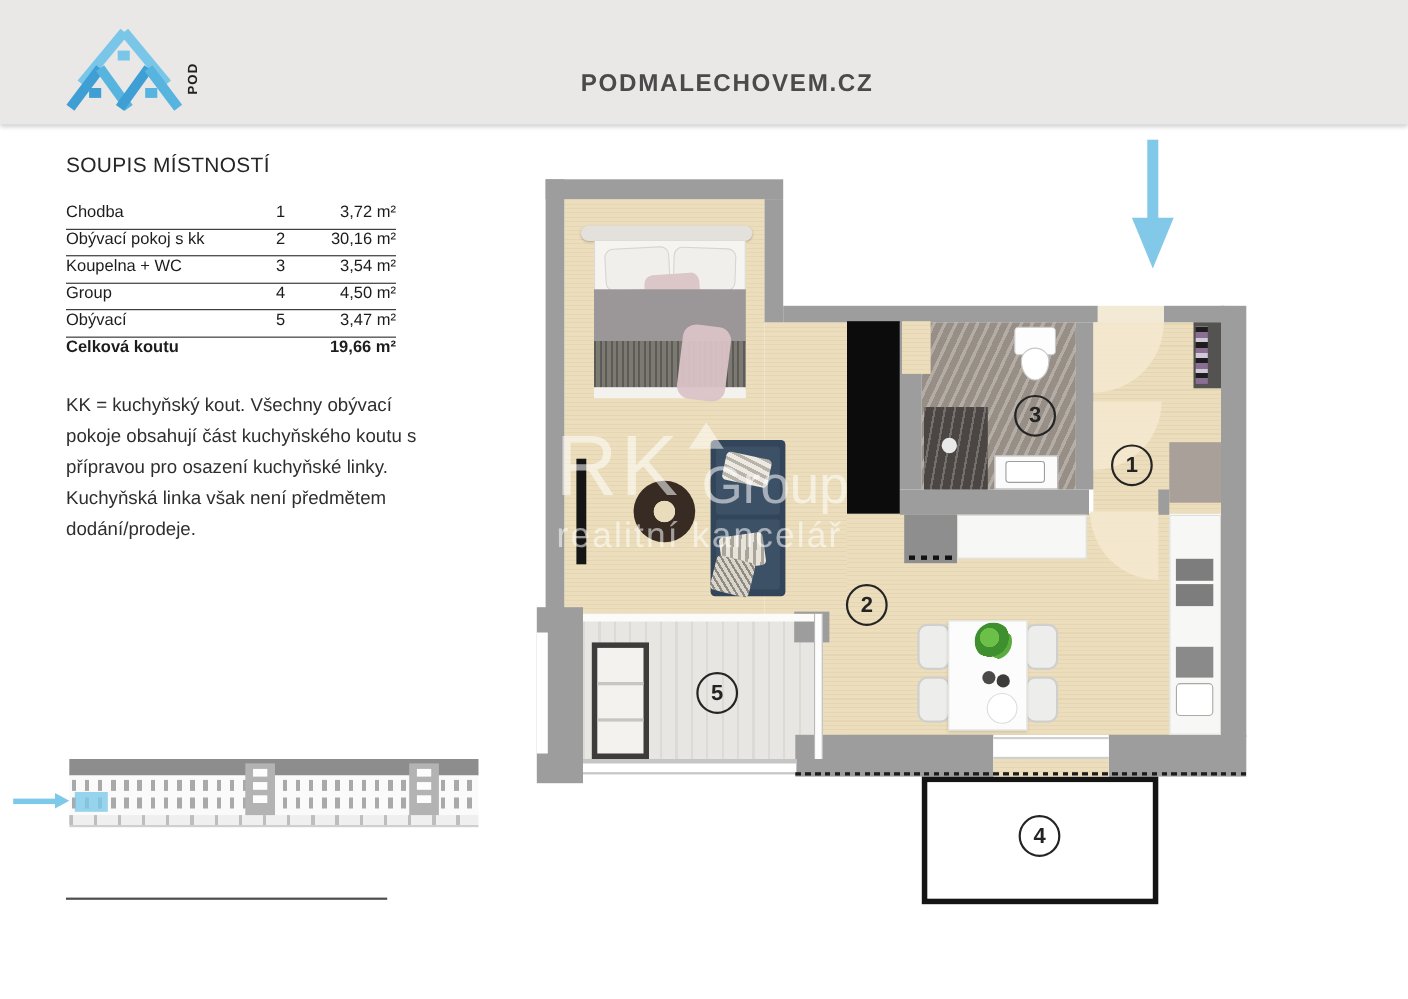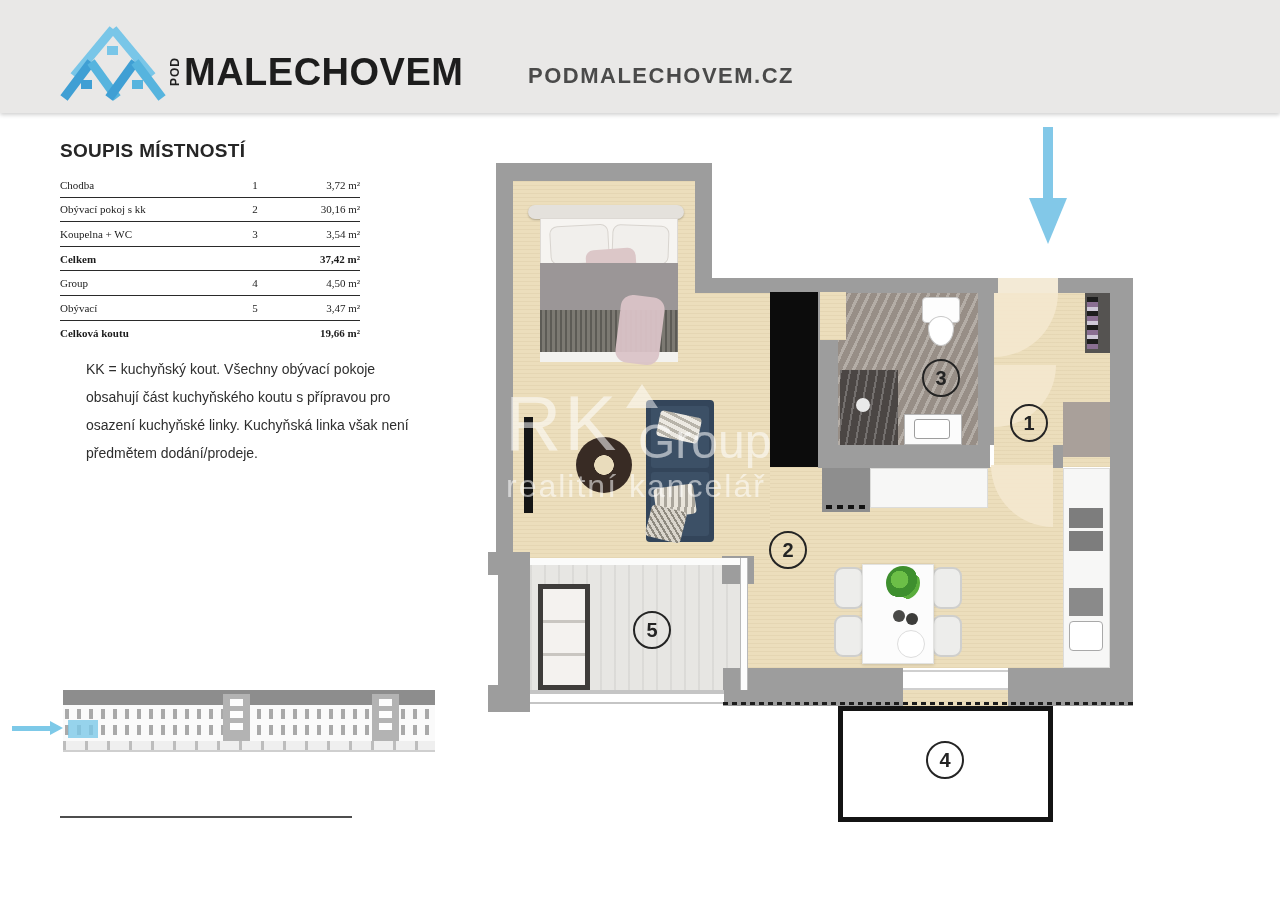--- a/index.html
+++ b/index.html
@@ -13,29 +13,29 @@
   .brand-pod { position:absolute; left:168px; top:52px; font-size:12px; font-weight:800; color:#1f1f1f;
                writing-mode:vertical-rl; transform:rotate(180deg); letter-spacing:1px; height:38px; text-align:center; }
   .brand-name { position:absolute; left:184px; top:51px; font-size:38px; font-weight:800; color:#1d1d1d; letter-spacing:.5px; }
   .website { position:absolute; left:528px; top:63px; font-size:22px; font-weight:700; color:#4a4a4a; letter-spacing:1.5px; }
   .unit-id { position:absolute; right:48px; top:58px; font-size:29px; color:#111; }
   .unit-id .lbl { font-weight:400; }
   .unit-id .val { font-weight:800; }
 
   
   .room-table { position:absolute; left:60px; top:140px; width:300px; color:#1c1c1c; }
-  .room-title { font-size:19px; font-weight:700; color:#262626; letter-spacing:.3px; margin-bottom:11px; }
-  .trow { display:flex; align-items:center; height:24.6px; border-bottom:1.6px solid #2a2a2a; font-size:11px;font-family:Liberation Serif, serif; }
+  .room-title { font-size:19px; font-weight:400; color:#262626; letter-spacing:.3px; margin-bottom:22px; }
+  .trow { display:flex; align-items:flex-start; height:24.6px; border-bottom:1.6px solid #2a2a2a; font-size:15px; }
   .trow:last-child { border-bottom:none; }
   .trow .lab { flex:1; }
   .trow .num { width:42px; text-align:center; }
   .trow .area { width:84px; text-align:right; }
   .trow.total { font-weight:800; }
 
-  .kk-note { position:absolute; left:60px; top:355px; width:345px; font-size:14px; line-height:28px; color:#2e2e2e;margin-left:26px; }
+  .kk-note { position:absolute; left:60px; top:355px; width:345px; font-size:17px; line-height:28px; color:#2e2e2e; }
 
   .siteplan { position:absolute; left:63px; top:690px; width:372px; height:64px; }
   .sp-roof { position:absolute; left:0; top:0; width:372px; height:15px; background:#8d8d8d; }
   .sp-facade { position:absolute; left:0; top:15px; width:372px; height:36px; background:#fafafa; }
   .sp-winrow { position:absolute; left:2px; width:368px; height:10px;
       background:repeating-linear-gradient(90deg,#9b9b9b 0 4px, transparent 4px 12px); opacity:.85; }
   .sp-base { position:absolute; left:0; top:51px; width:372px; height:9px; background:#efefef;
       background-image:repeating-linear-gradient(90deg,#bdbdbd 0 3px, transparent 3px 22px); }
   .sp-ground { position:absolute; left:0; top:60px; width:372px; height:2px; background:#cfcfcf; }
   .sp-tower { position:absolute; top:4px; width:27px; height:56px; background:#b3b3b3; }
@@ -85,45 +85,39 @@
       <path d="M53 5 L92 52" stroke="#79c6e8" stroke-width="9" fill="none"></path>
       <rect x="47" y="22" width="11" height="9" fill="#79c6e8"></rect>
       <path d="M31 38 L4 74" stroke="#3f9fd4" stroke-width="9" fill="none"></path>
       <path d="M31 38 L57 74" stroke="#56b4de" stroke-width="9" fill="none"></path>
       <rect x="21" y="56" width="11" height="9" fill="#3f9fd4"></rect>
       <path d="M75 38 L49 74" stroke="#3f9fd4" stroke-width="9" fill="none"></path>
       <path d="M75 38 L102 74" stroke="#56b4de" stroke-width="9" fill="none"></path>
       <rect x="72" y="56" width="11" height="9" fill="#56b4de"></rect>
     </svg>
     <div class="brand-pod">POD</div>
-    <div class="brand-name">MALECHOVEM</div>
     <div class="website">PODMALECHOVEM.CZ</div>
   </div>
 
   <div class="room-table">
     <div class="room-title">SOUPIS MÍSTNOSTÍ</div>
     <div class="trow">
       <span class="lab">Chodba</span>
       <span class="num">1</span>
       <span class="area">3,72 m²</span>
     </div>
     <div class="trow">
       <span class="lab">Obývací pokoj s kk</span>
       <span class="num">2</span>
       <span class="area">30,16 m²</span>
     </div>
     <div class="trow">
       <span class="lab">Koupelna + WC</span>
       <span class="num">3</span>
       <span class="area">3,54 m²</span>
-    </div>
-    <div class="trow total">
-      <span class="lab">Celkem</span>
-      <span class="num"></span>
-      <span class="area">37,42 m²</span>
     </div>
     <div class="trow">
       <span class="lab">Group</span>
       <span class="num">4</span>
       <span class="area">4,50 m²</span>
     </div>
     <div class="trow">
       <span class="lab">Obývací</span>
       <span class="num">5</span>
       <span class="area">3,47 m²</span>

